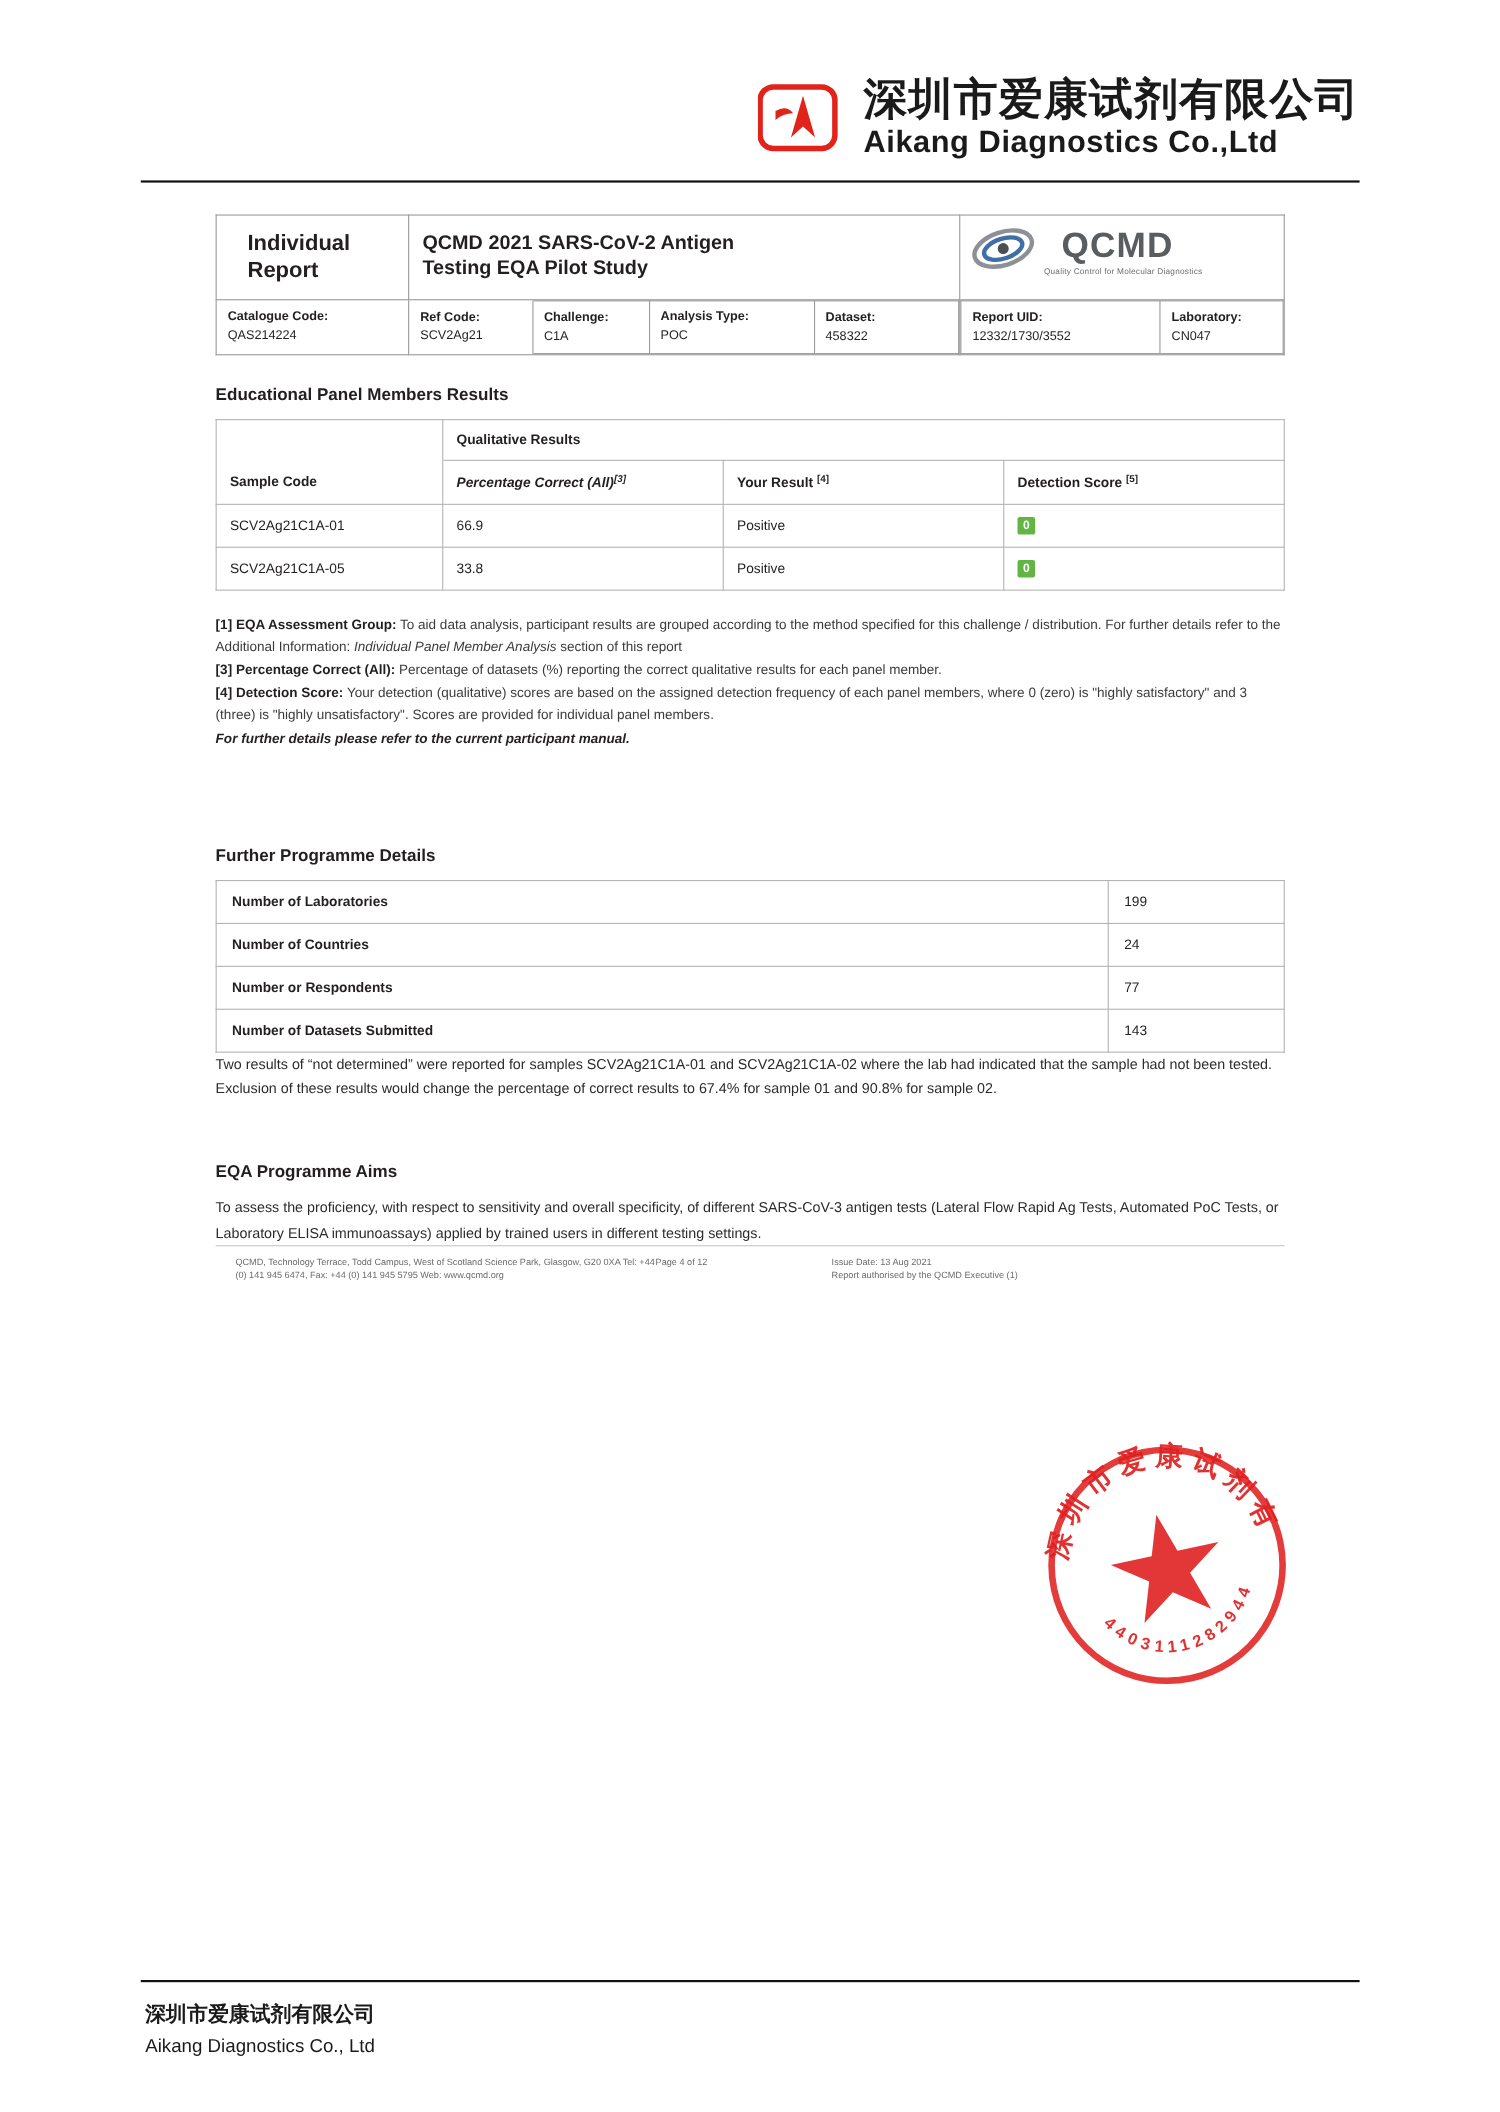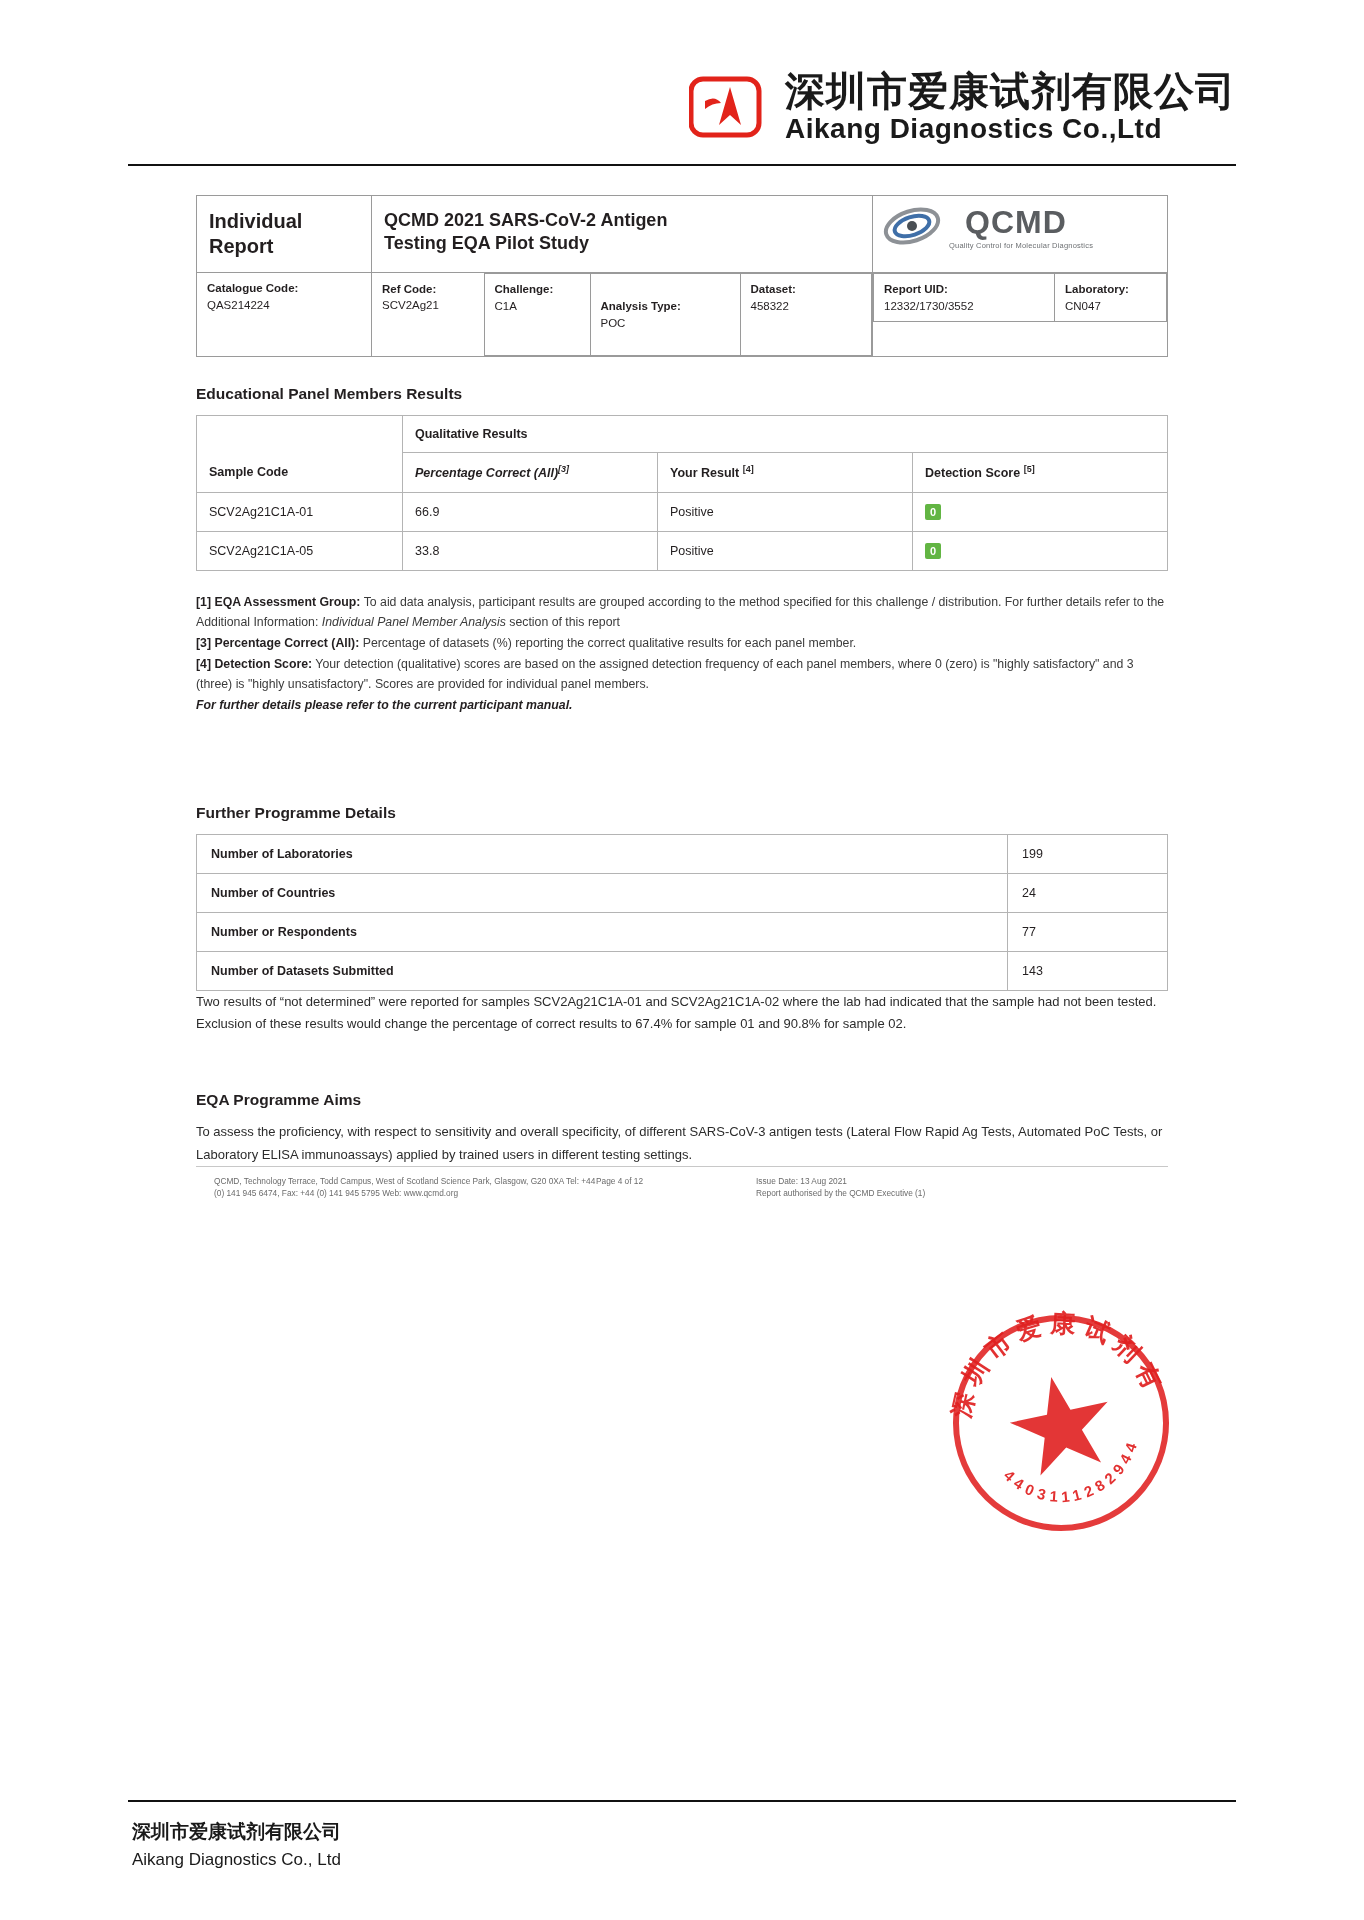--- a/index.html
+++ b/index.html
@@ -100,21 +100,21 @@
   .hdr-table td {
     border: 1px solid #9a9a9a;
     padding: 7px 10px;
     vertical-align: top;
   }
   .hdr-title-cell {
     width: 175px;
     font-size: 20px;
     font-weight: bold;
     line-height: 1.25;
-    padding: 13px 12px !important;
+    padding: 13px 28px !important;
   }
   .hdr-study-cell {
     font-size: 18px;
     font-weight: bold;
     line-height: 1.3;
     padding: 13px 12px !important;
   }
   .hdr-logo-cell {
     width: 295px;
     padding: 6px 10px !important;
@@ -300,21 +300,21 @@
           <tbody>
                 <tr>
             <td style="border:1px solid #9a9a9a; border-top:none; border-bottom:none; border-left:none; padding:7px 10px; width:112px;">
               <span class="meta-label">Ref Code:</span>
               <span class="meta-value">SCV2Ag21</span>
             </td>
             <td style="border-right:1px solid #9a9a9a; padding:7px 10px; width:106px;">
               <span class="meta-label">Challenge:</span>
               <span class="meta-value">C1A</span>
             </td>
-            <td style="border-right:1px solid #9a9a9a; padding:24px 10px; width:150px;margin-top:24px;">
+            <td style="border-right:1px solid #9a9a9a; padding:6px 10px; width:150px;margin-top:24px;">
               <span class="meta-label">Analysis Type:</span>
               <span class="meta-value">POC</span>
             </td>
             <td style="padding:7px 10px;">
               <span class="meta-label">Dataset:</span>
               <span class="meta-value">458322</span>
             </td>
           </tr>
         </tbody>
             </table>

